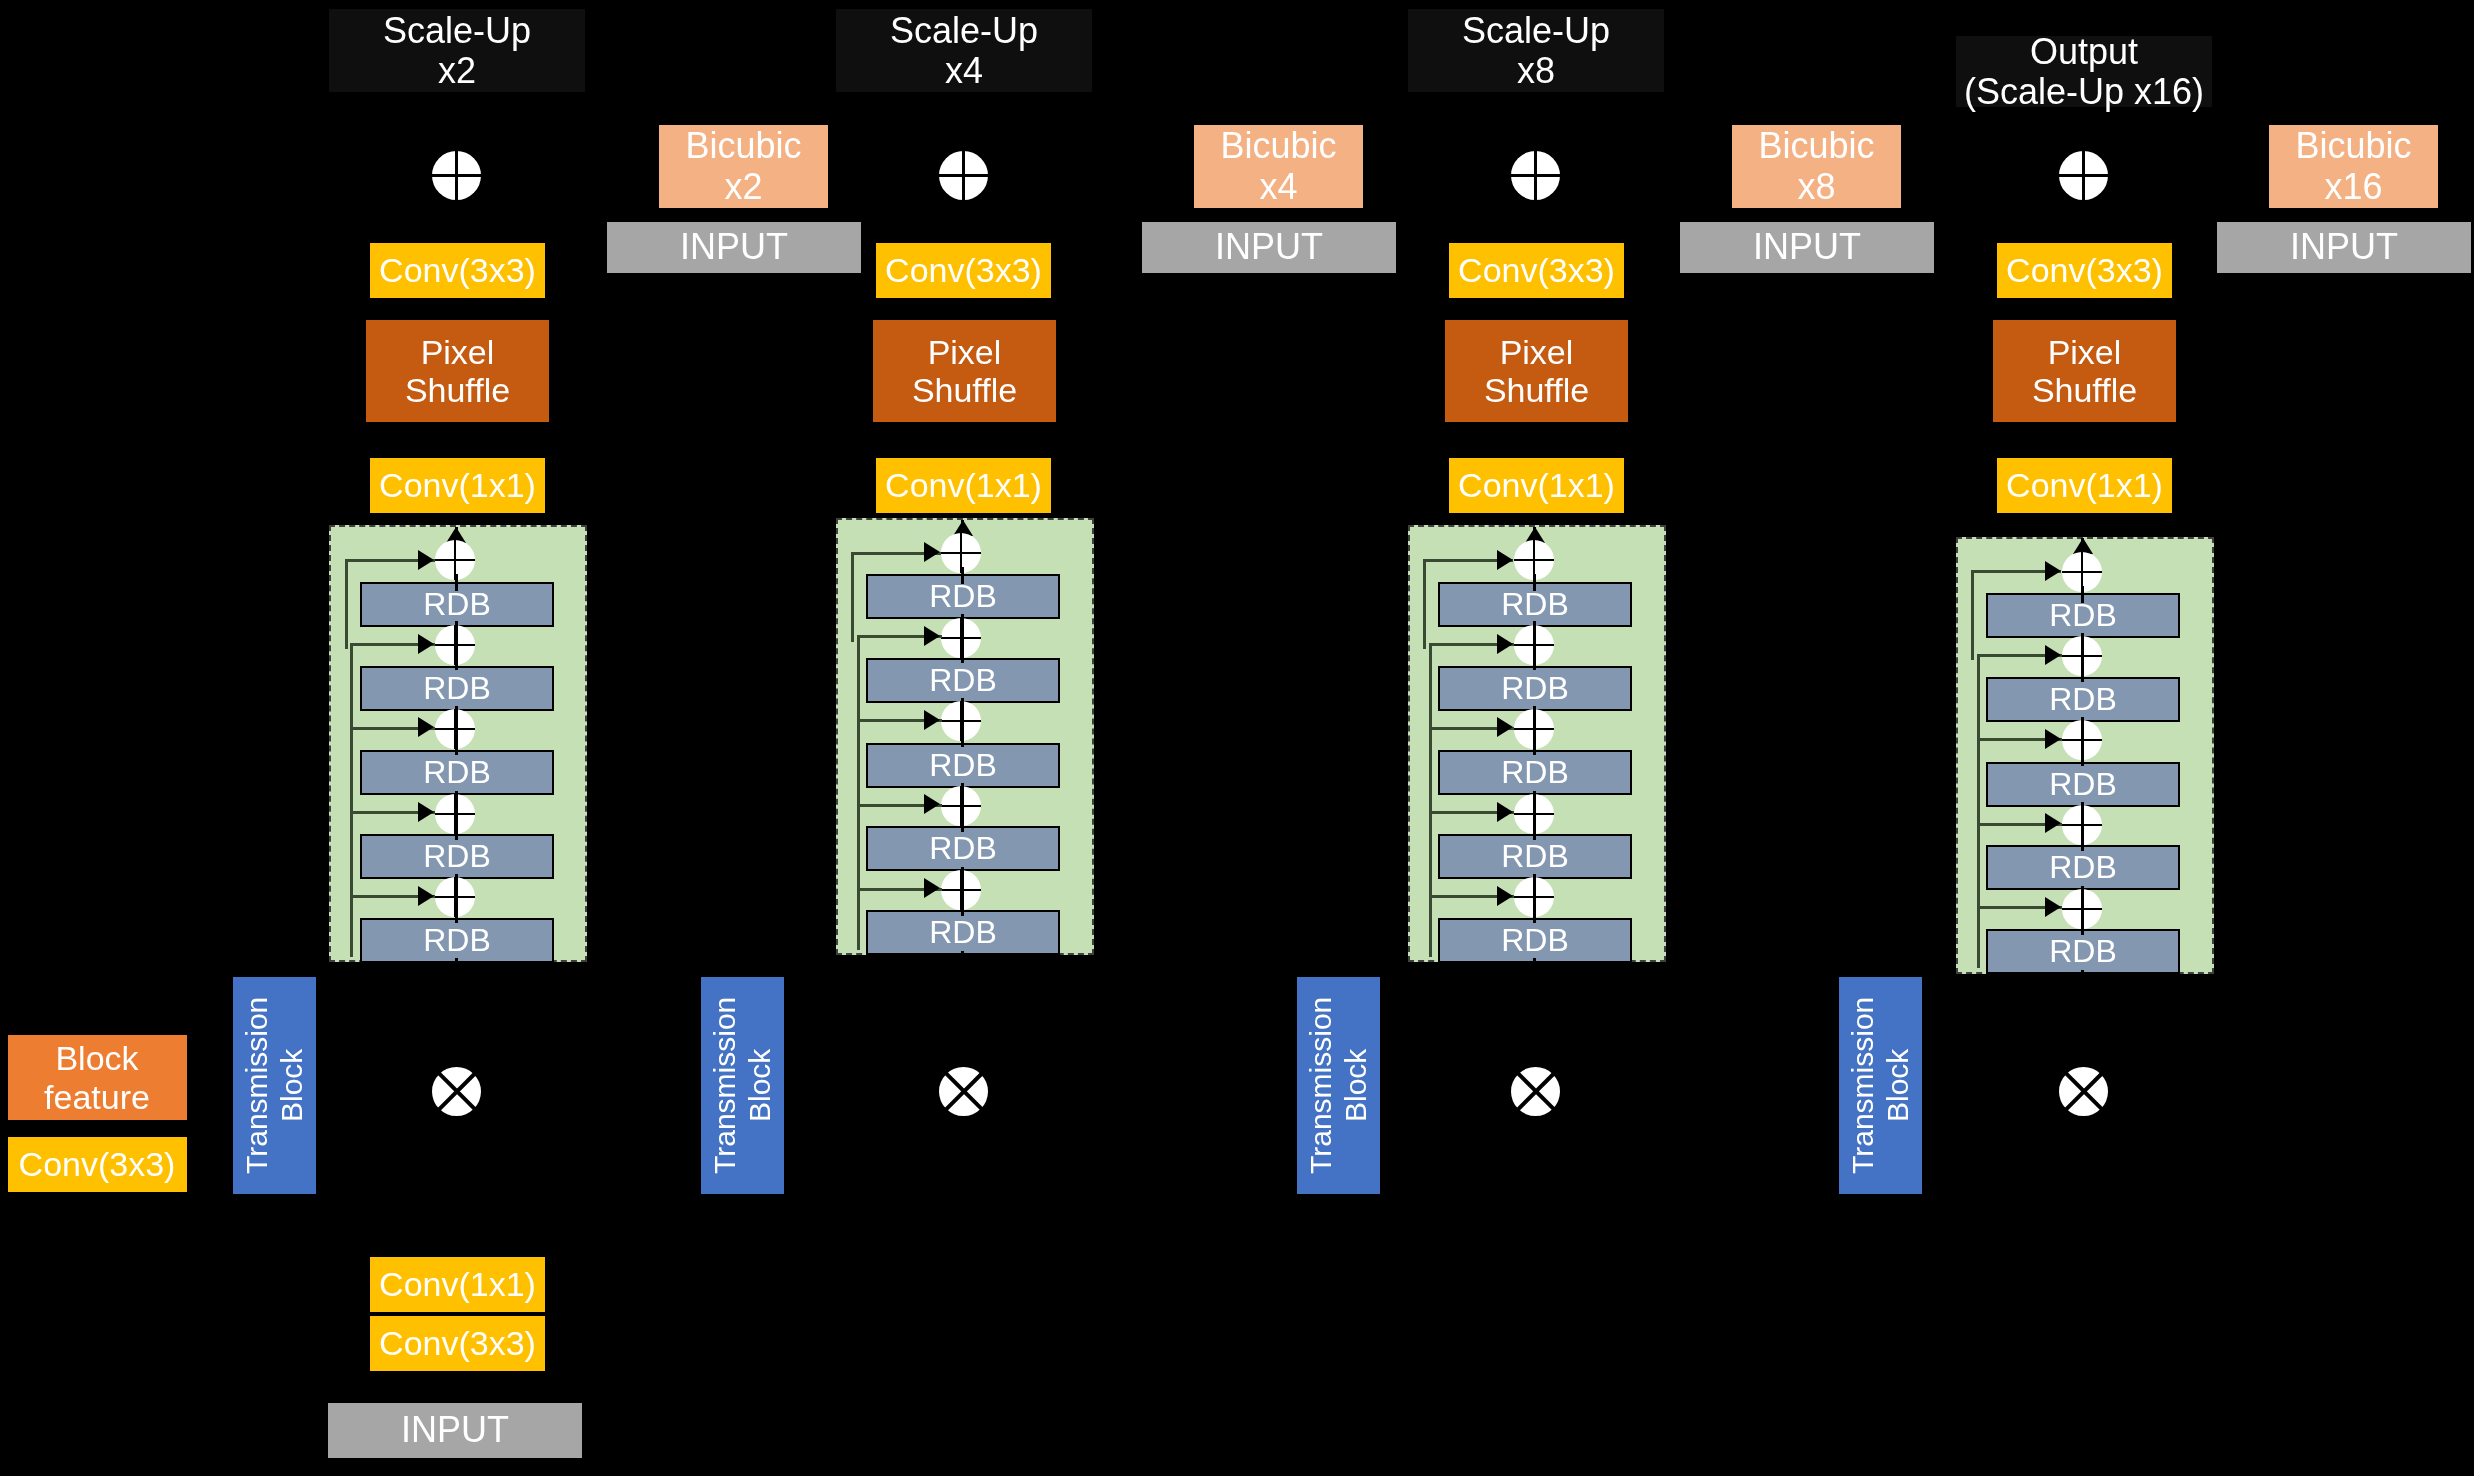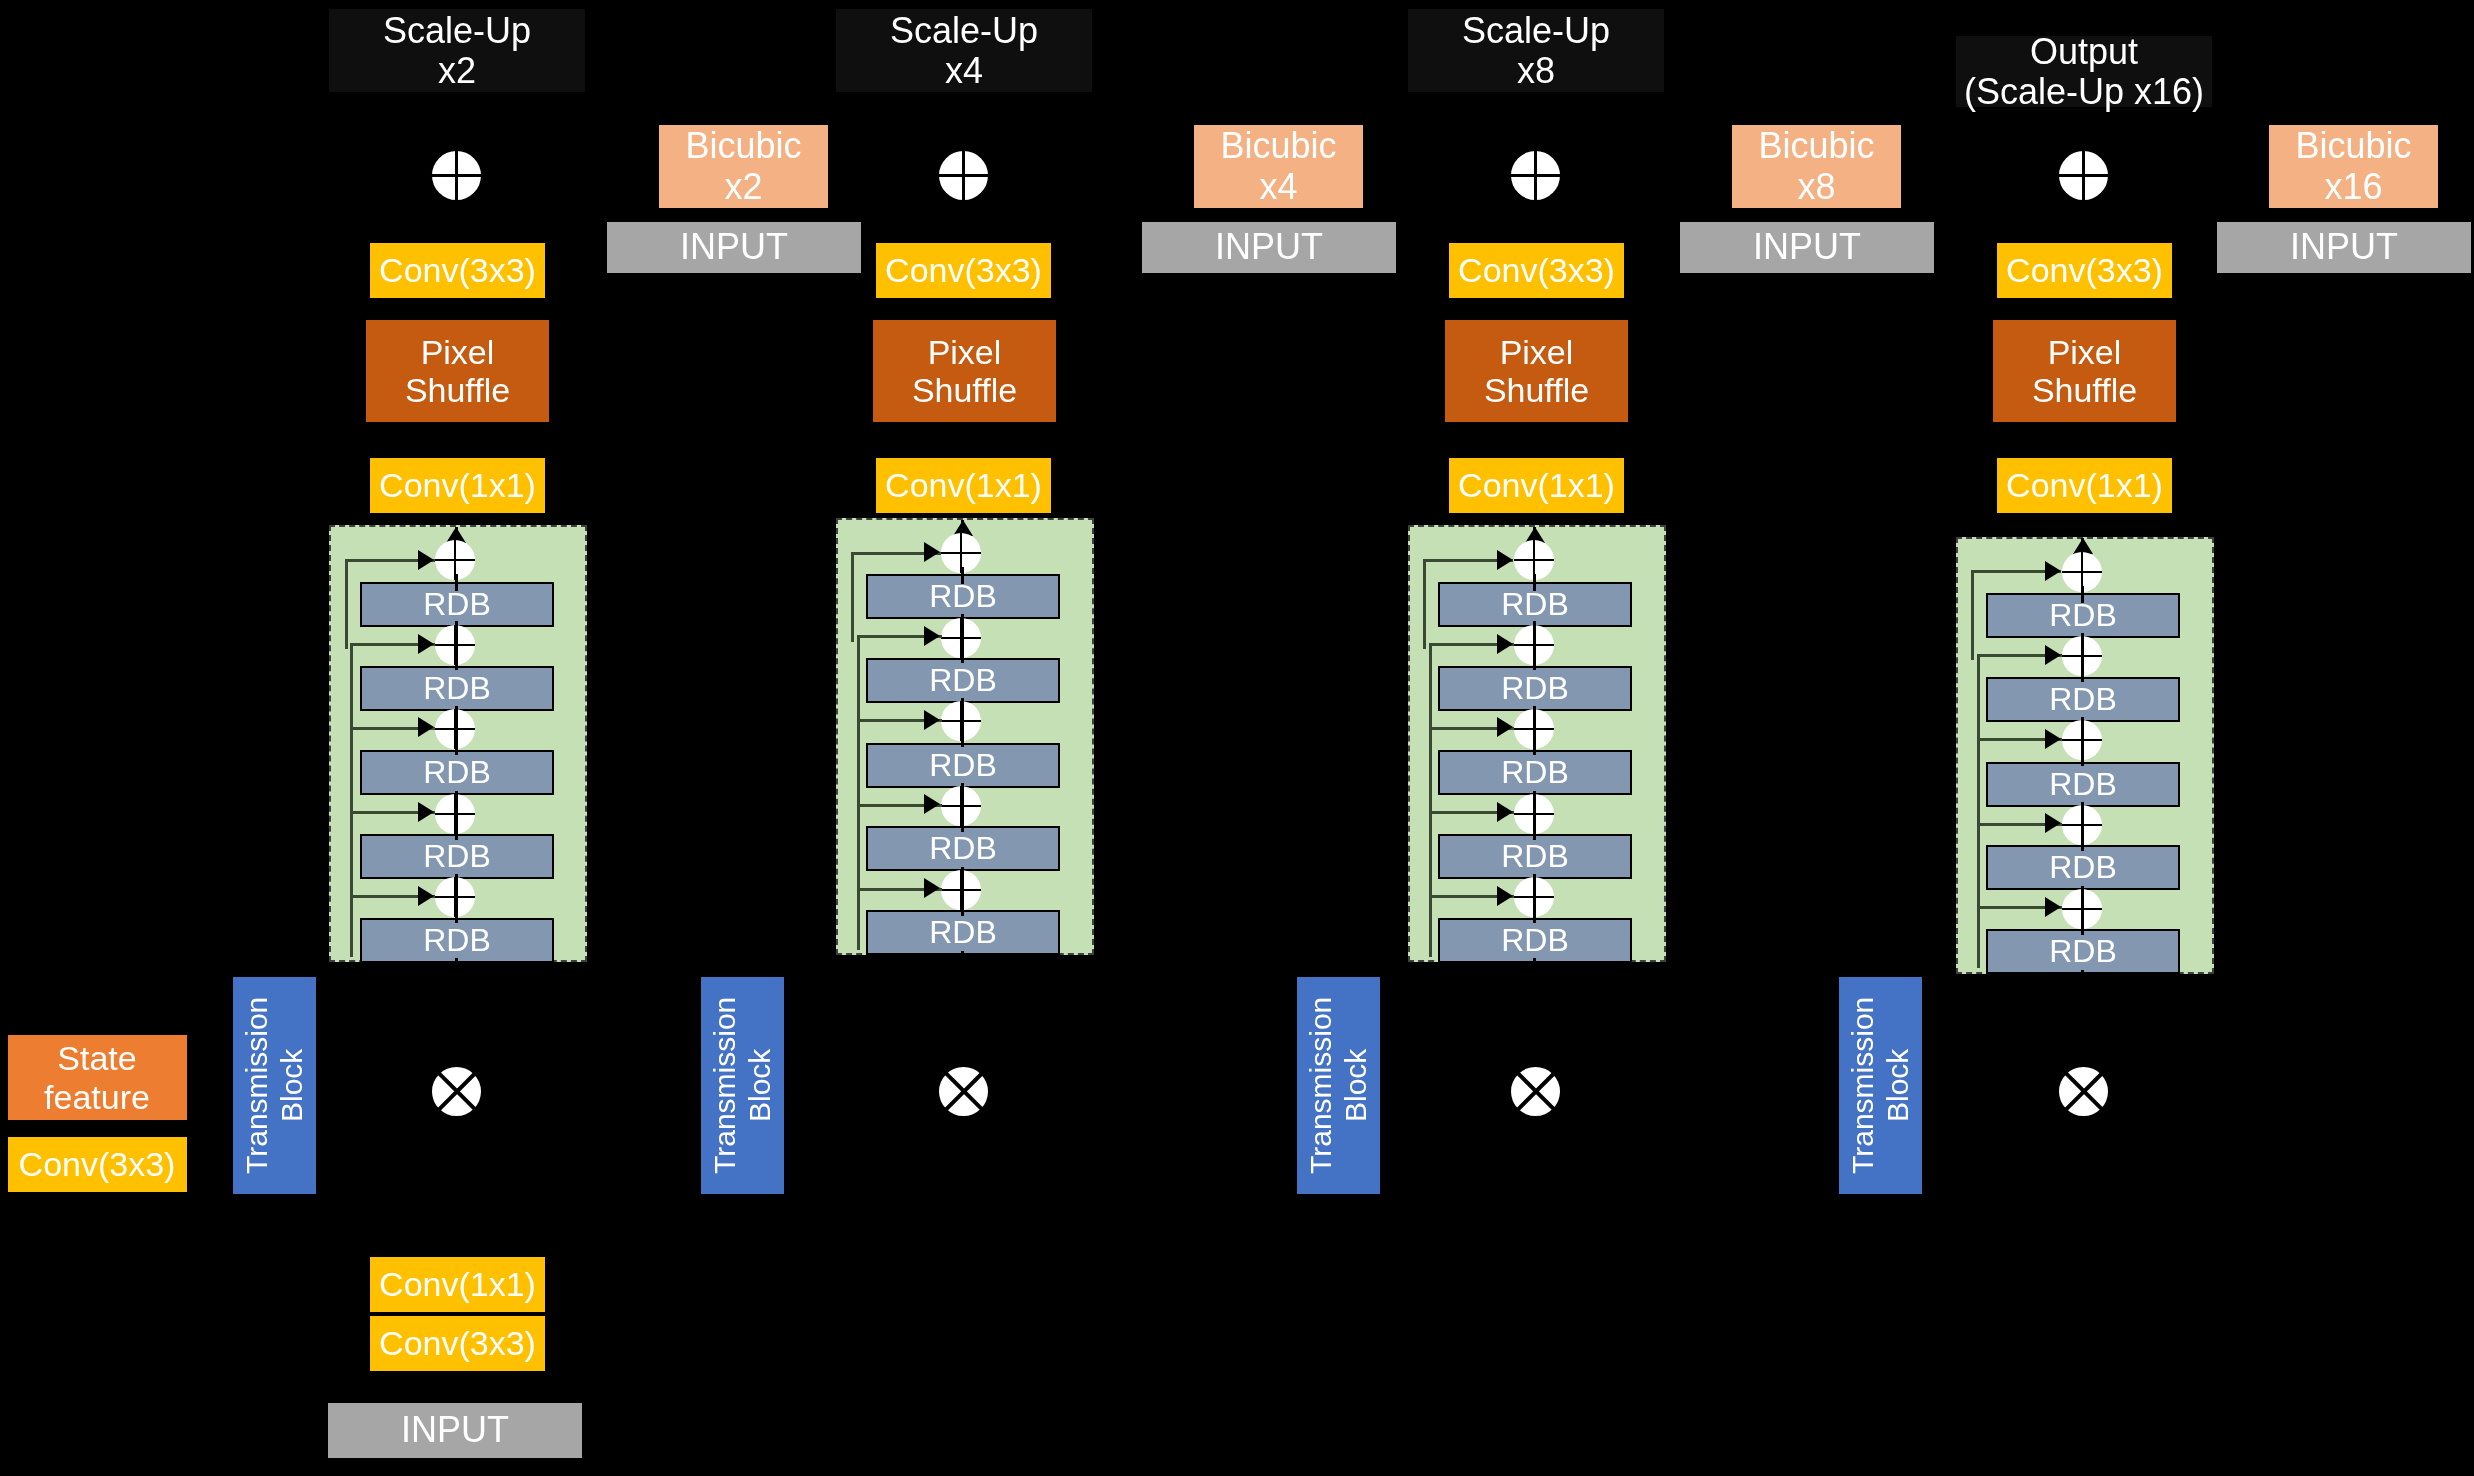--- a/index.html
+++ b/index.html
@@ -327,21 +327,21 @@
   <div class="wire-dark hline" style="left:1977px;top:906px;width:85px;"></div>
   <div class="arrow arrow-right" style="left:2045px;top:897px;"></div>
   <div class="wire vline" style="left:2081px;top:586px;height:17px;"></div>
   <div class="wire vline" style="left:2081px;top:633px;height:49px;"></div>
   <div class="wire vline" style="left:2081px;top:717px;height:49px;"></div>
   <div class="wire vline" style="left:2081px;top:802px;height:49px;"></div>
   <div class="wire vline" style="left:2081px;top:886px;height:49px;"></div>
   <div class="wire vline" style="left:2081px;top:970px;height:17px;"></div>
 
   <div class="box state" style="left:7.5px;top:1035px;width:179px;height:85px;flex-direction:column;">
-    <span>State</span>
+    <span>Block</span>
     <span>feature</span>
     </div>
   <div class="box conv" style="left:7.5px;top:1137px;width:179px;height:55px;">
     <span>Conv(3x3)</span>
     </div>
 
   <div class="box trans" style="left:233px;top:977px;width:83px;height:217px;">
     <span>Transmission Block</span>
     </div>
   <div class="box trans" style="left:701px;top:977px;width:83px;height:217px;">

